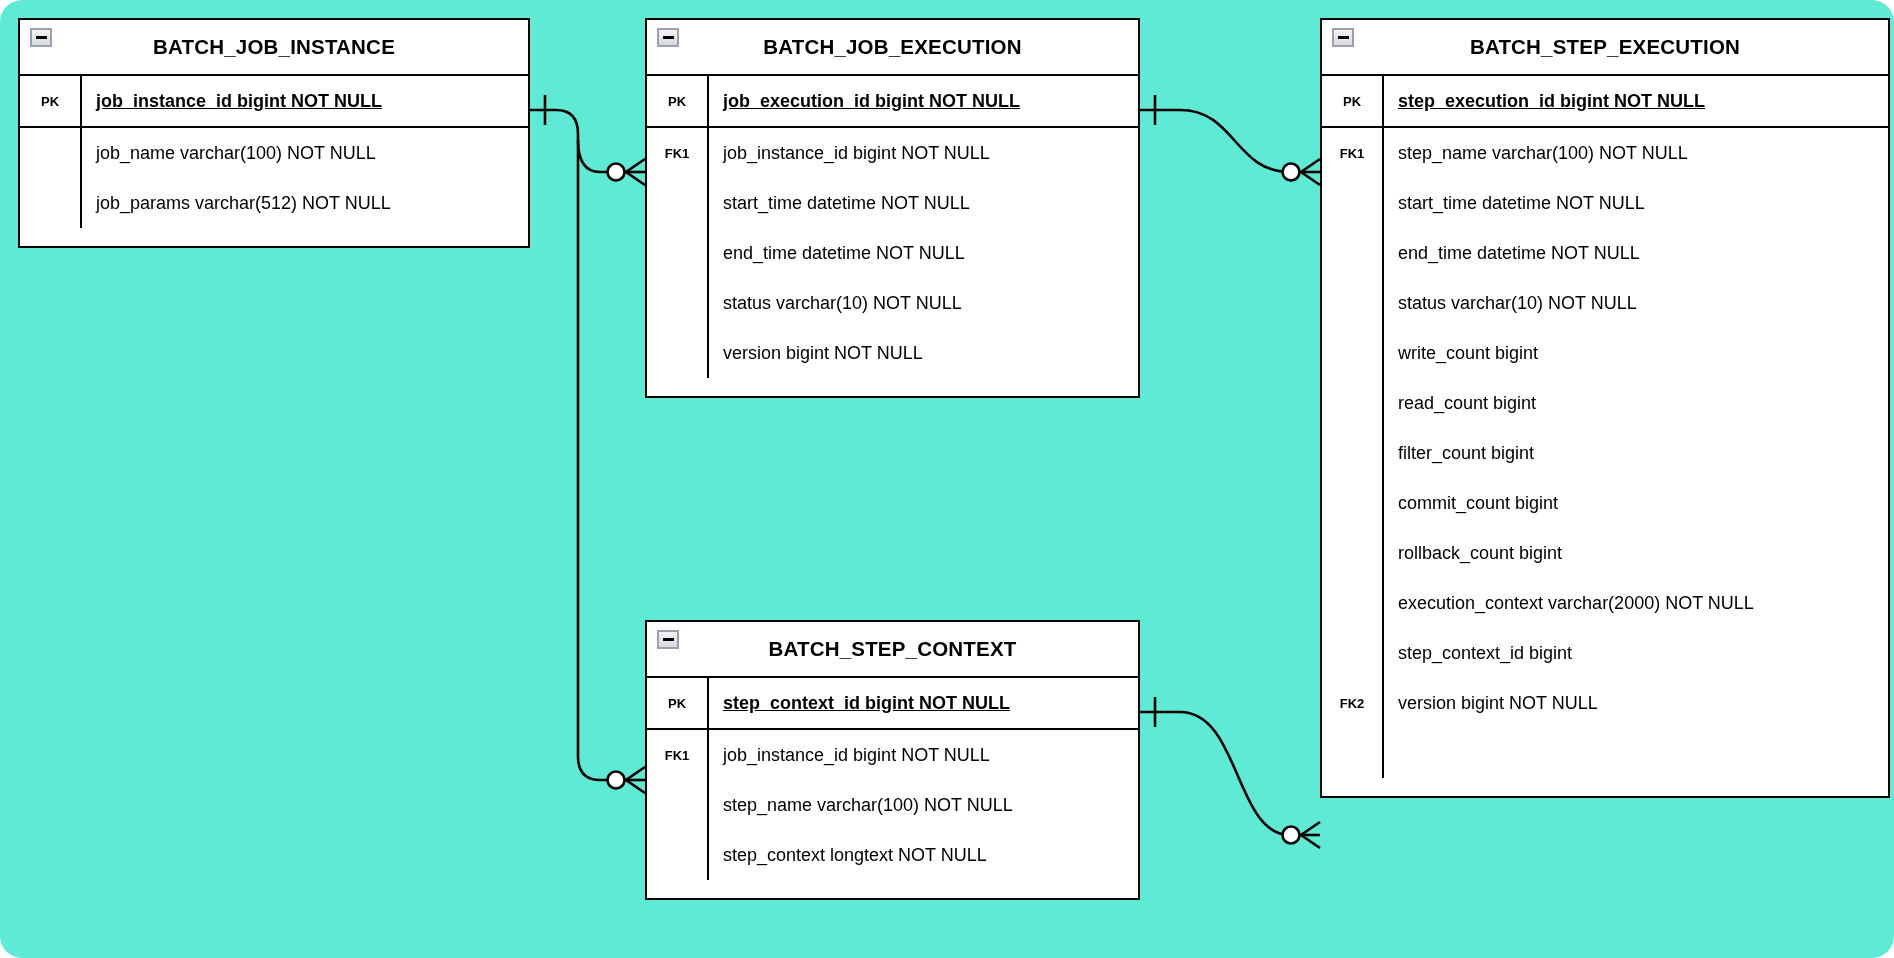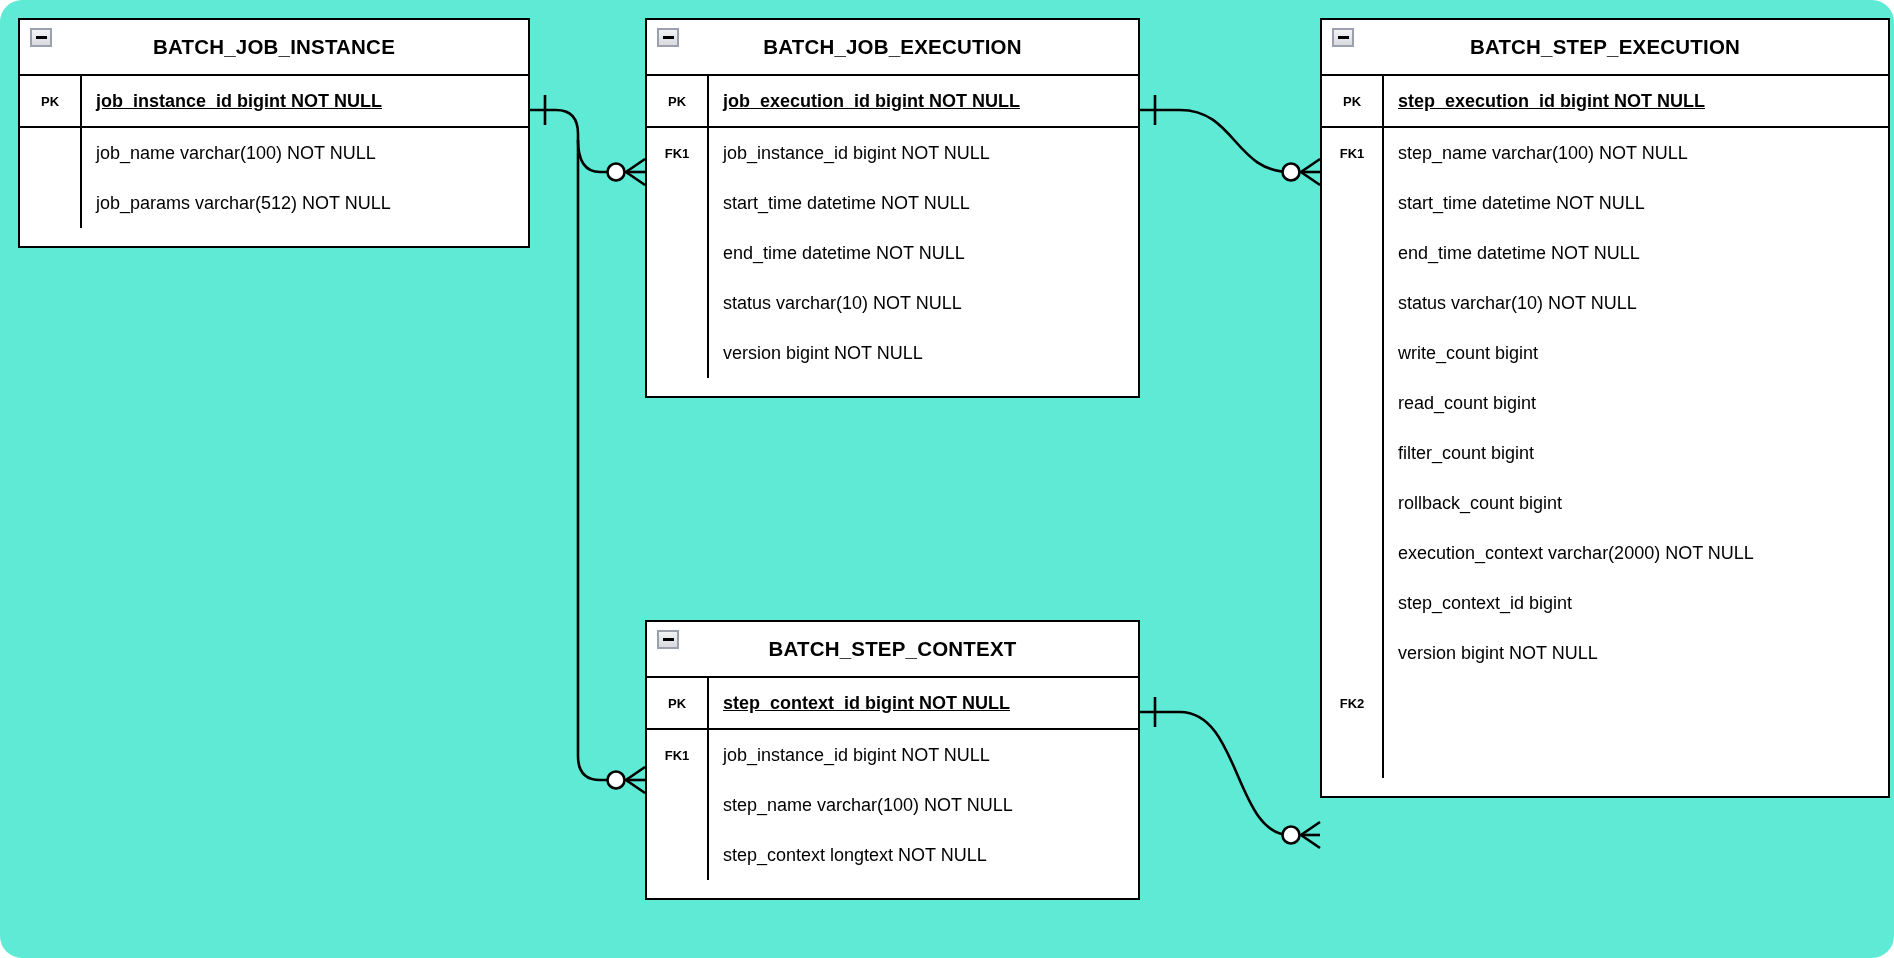--- a/index.html
+++ b/index.html
@@ -212,20 +212,21 @@
             <div class="rowline"></div>
           </div>
           <div class="namecol">
             <div class="rowline">step_name varchar(100) NOT NULL</div>
             <div class="rowline">start_time datetime NOT NULL</div>
             <div class="rowline">end_time datetime NOT NULL</div>
             <div class="rowline">status varchar(10) NOT NULL</div>
             <div class="rowline">write_count bigint</div>
             <div class="rowline">read_count bigint</div>
             <div class="rowline">filter_count bigint</div>
+            <div class="rowline">commit_count bigint</div>
             <div class="rowline">rollback_count bigint</div>
             <div class="rowline">execution_context varchar(2000) NOT NULL</div>
             <div class="rowline">step_context_id bigint</div>
             <div class="rowline">version bigint NOT NULL</div>
           </div>
         </div>
       </div>
       <div class="entity" style="left: 645px; top: 620px; width: 495px;">
         <div class="ent-header">
           <span class="collapse-icon">

